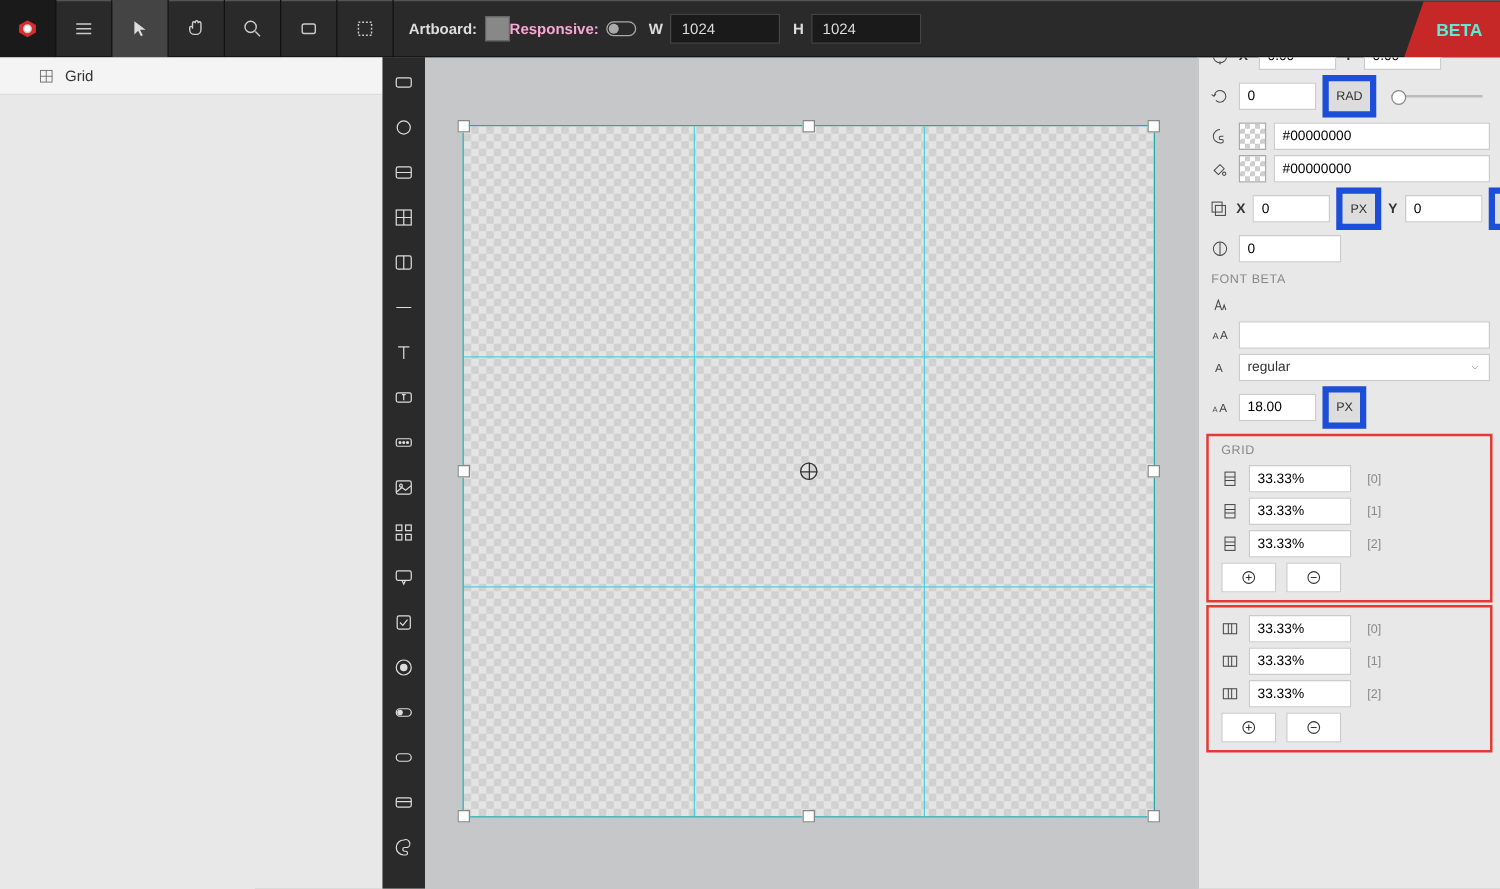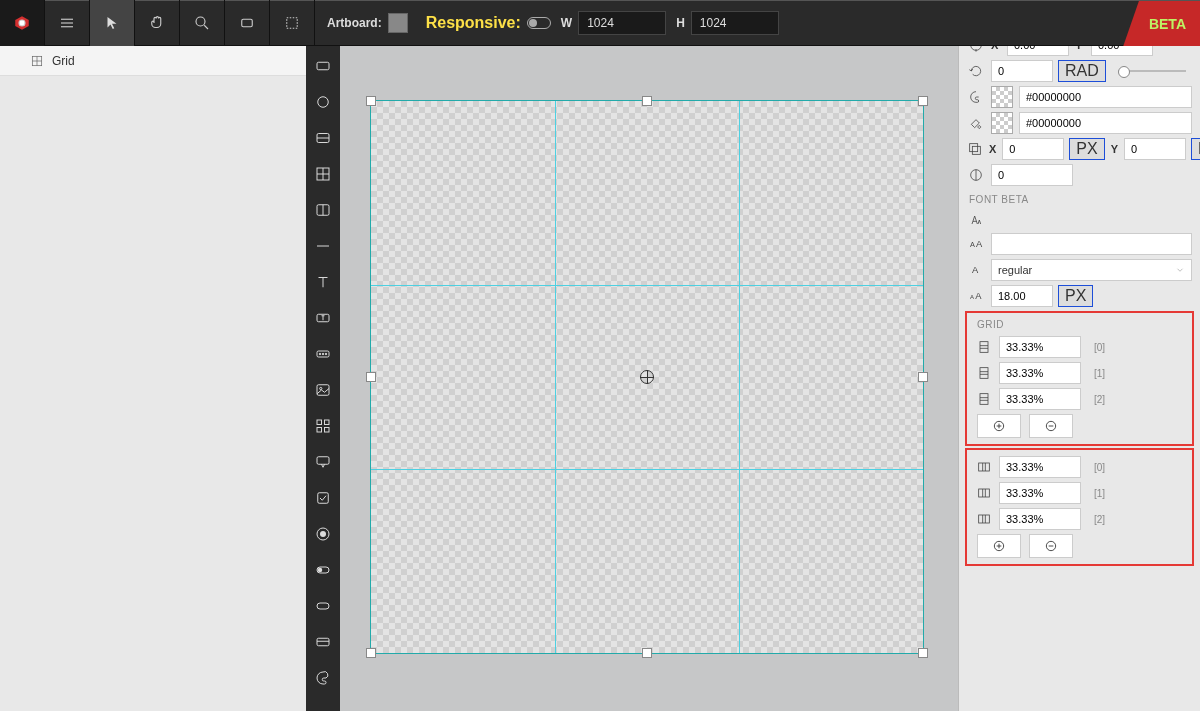--- a/index.html
+++ b/index.html
@@ -7,26 +7,26 @@
 
 
 .topbar { height:46px; background:#2a2a2a; display:flex; align-items:center; border-top:1px solid #555; border-bottom:1px solid #111; position:relative; }
 .tb-btn { width:45px; height:46px; display:flex; align-items:center; justify-content:center; border-right:1px solid #111; cursor:pointer; color:#ccc; }
 .tb-btn.active { background:#444; }
 .tb-btn svg { width:18px; height:18px; fill:none; stroke:#ccc; stroke-width:1.5; }
 .logo-btn { background:#1a1a1a; }
 .logo { width:18px; height:18px; }
 .artboard-lbl { color:#ddd; font-size:12px; font-weight:bold; margin-left:12px; }
 .artboard-swatch { width:20px; height:20px; background:#888; border:1px solid #666; margin-left:6px; }
-.resp-lbl { color:#fde047; font-size:16px; font-weight:bold; margin-left:18px; }
+.resp-lbl { color:#f9a8d4; font-size:12px; font-weight:bold; }
 .toggle { width:24px; height:12px; border:1px solid #aaa; border-radius:6px; margin-left:6px; position:relative; }
 .toggle::after { content:''; position:absolute; width:8px; height:8px; border-radius:50%; background:#aaa; top:1px; left:1px; }
 .dim-lbl { color:#ddd; font-size:12px; font-weight:bold; margin-left:10px; }
 .dim-input { background:#1a1a1a; border:1px solid #444; color:#ddd; font-size:12px; padding:4px 8px; width:88px; height:24px; margin-left:6px; }
-.beta { position:absolute; right:0; top:0; height:46px; background:#c62828; color:#bef264; font-weight:bold; font-size:14px; display:flex; align-items:center; padding:0 14px 0 26px; clip-path:polygon(16px 0,100% 0,100% 100%,0 100%); }
+.beta { position:absolute; right:0; top:0; height:46px; background:#c62828; color:#5eead4; font-weight:bold; font-size:14px; display:flex; align-items:center; padding:0 14px 0 26px; clip-path:polygon(16px 0,100% 0,100% 100%,0 100%); }
 
 
 .layers { position:absolute; top:46px; left:0; width:306px; height:665px; background:#e8e8e8; }
 .layer-row { height:30px; display:flex; align-items:center; padding-left:30px; background:#f4f4f4; border-bottom:1px solid #ddd; font-size:12px; color:#333; gap:8px; }
 .layer-row svg { width:14px; height:14px; stroke:#666; fill:none; stroke-width:1.2; }
 
 
 .vtoolbar { position:absolute; top:46px; left:306px; width:34px; height:665px; background:#2a2a2a; display:flex; flex-direction:column; align-items:center; padding-top:10px; gap:16px; }
 .vtool { width:20px; height:20px; display:flex; align-items:center; justify-content:center; cursor:pointer; }
 .vtool svg { width:18px; height:18px; stroke:#ddd; fill:none; stroke-width:1.3; }
@@ -49,21 +49,21 @@
 .center-mark span { position:absolute; width:14px; height:14px; border:1px solid #333; border-radius:50%; }
 
 
 .inspector { position:absolute; top:46px; right:0; width:242px; height:665px; background:#e8e8e8; border-left:1px solid #bbb; overflow:hidden; font-size:11px; color:#333; }
 .ins-row { display:flex; align-items:center; padding:2px 8px; gap:6px; }
 .ins-icon { width:18px; height:18px; display:flex; align-items:center; justify-content:center; }
 .ins-icon svg { width:16px; height:16px; stroke:#444; fill:none; stroke-width:1.2; }
 .ins-axis { font-size:11px; font-weight:bold; width:10px; }
 .ins-input { background:#fff; border:1px solid #ccc; height:22px; padding:2px 6px; font-size:11px; flex:1; min-width:0; }
 .ins-input-sm { width:62px; flex:none; }
-.ins-unit { background:#ddd; border:1px solid #1d4ed8; height:22px; padding:2px 6px; font-size:16px; display:flex; align-items:center; margin-left:-1px; }
+.ins-unit { background:#ddd; border:5px solid #1d4ed8; height:34px; padding:2px 6px; font-size:10px; display:flex; align-items:center; margin-left:-1px; }
 .ins-section { font-size:10px; color:#888; letter-spacing:0.5px; padding:6px 10px 4px; }
 .swatch { width:22px; height:22px; border:1px solid #aaa; 
   background-image:linear-gradient(45deg,#ccc 25%,transparent 25%),linear-gradient(-45deg,#ccc 25%,transparent 25%),linear-gradient(45deg,transparent 75%,#ccc 75%),linear-gradient(-45deg,transparent 75%,#ccc 75%);
   background-size:8px 8px; background-position:0 0,0 4px,4px -4px,-4px 0; background-color:#fff; }
 .swatch.solid { background:#000; }
 .slider { flex:1; height:2px; background:#bbb; position:relative; margin:0 6px; }
 .slider::after { content:''; position:absolute; right:0; top:-4px; width:10px; height:10px; border:1px solid #888; border-radius:50%; background:#fff; }
 .slider.left::after { right:auto; left:0; }
 .select { background:#fff; border:1px solid #ccc; height:22px; padding:2px 6px; font-size:11px; flex:1; display:flex; align-items:center; justify-content:space-between; }
 .highlight-box { border:2px solid #e53935; margin:2px 6px; padding:4px 0; }

